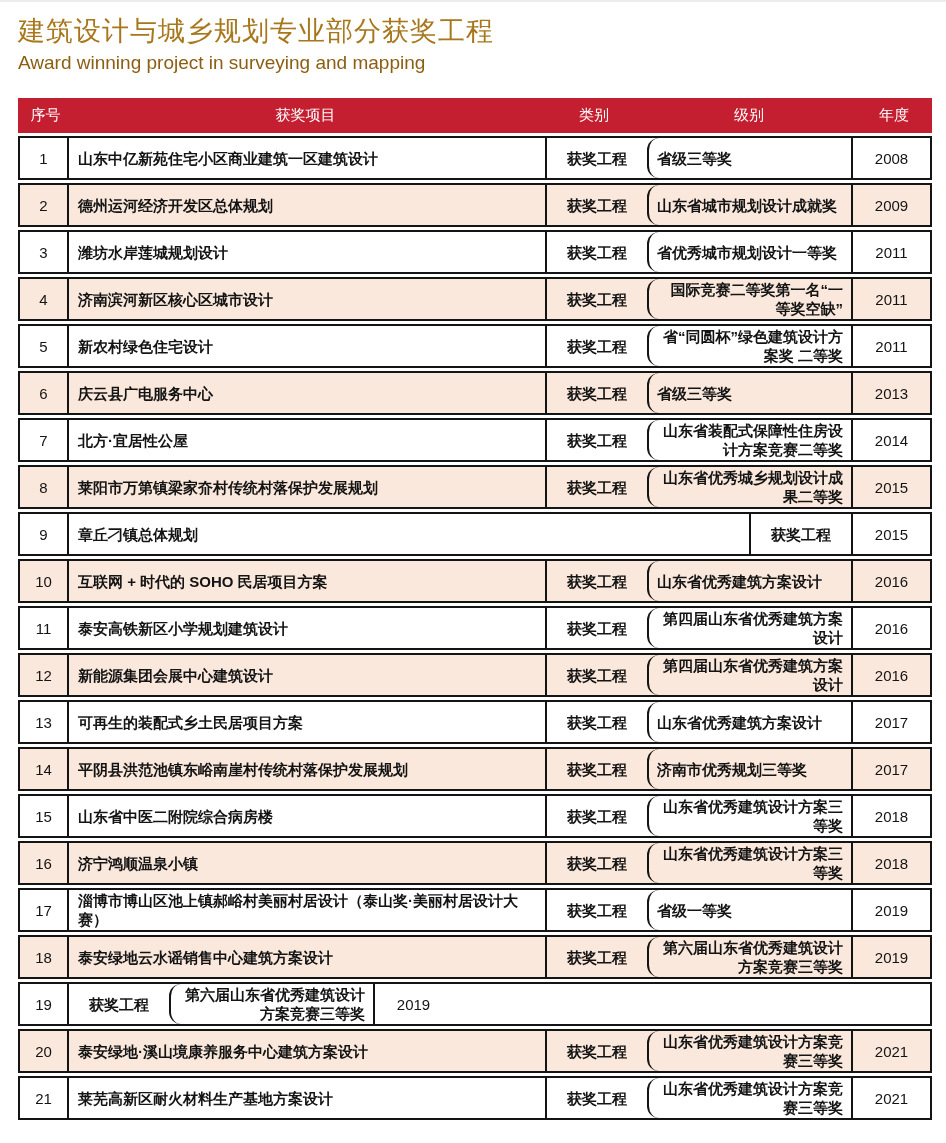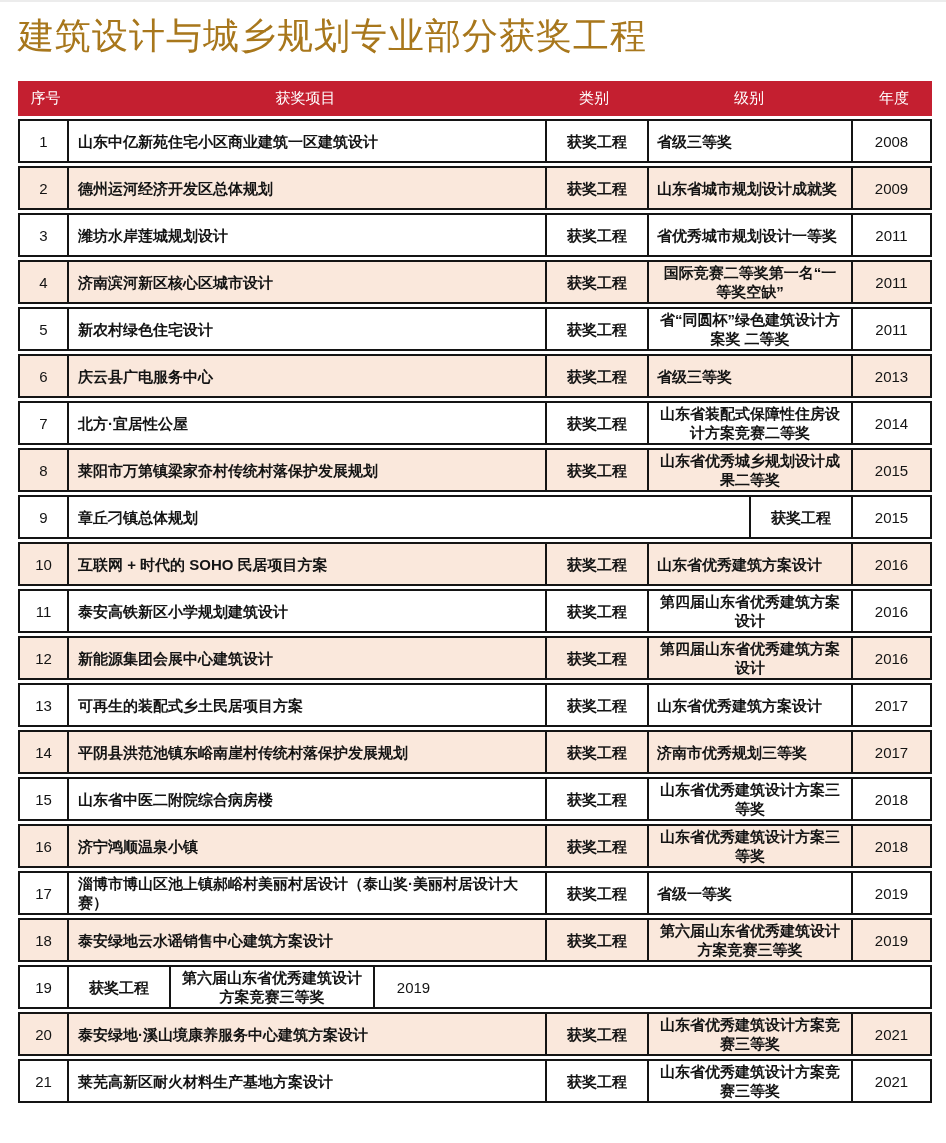--- a/index.html
+++ b/index.html
@@ -20,21 +20,21 @@
     color:var(--text);
     position:relative;
     overflow:hidden;
   }
   .top-edge{
     position:absolute;top:0;left:0;width:100%;height:2px;
     background:#ececec;
   }
   .page{padding:16px 16px 0 18px;}
   .page-title{
-    font-size:36px;
+    font-size:27px;
     font-weight:400;
     letter-spacing:1px;
     color:var(--title);
     line-height:1.15;
     font-family:Liberation Serif, serif;
   }
   .page-subtitle{
     font-size:19px;
     font-weight:400;
     color:var(--subtitle);
@@ -66,38 +66,39 @@
     display:flex;align-items:center;
     height:100%;
     font-size:15px;
     line-height:19px;
   }
   .cell + .cell{border-left:2px solid var(--border);}
   
   .c-num{width:47px;justify-content:center;font-weight:400;}
   .c-project{flex:1;padding:2px 9px;font-weight:700;text-align:left;}
   .c-cat{width:102px;justify-content:center;font-weight:700;}
-  .c-level{width:204px;padding:2px 8px;font-weight:700;text-align:center;}
+  .c-level{width:204px;padding:2px 8px;font-weight:700;text-align:right;border-radius:12px;}
   .c-year{width:79px;justify-content:center;font-weight:400;}
   
   .h-num{width:47px;}
   .h-project{flex:1;}
   .h-cat{width:104px;}
   .h-level{width:206px;}
   .h-year{width:84px;}
 </style>
 </head>
 <body>
 
 <div class="top-edge"></div>
 
 <div class="page">
 
   <h1 class="page-title">建筑设计与城乡规划专业部分获奖工程</h1>
 
+  <h2 class="page-subtitle">Award winning project in surveying and mapping</h2>
 
   <div class="award-table">
 
     <div class="thead">
       <div class="th h-num">序号</div>
       <div class="th h-project">获奖项目</div>
       <div class="th h-cat">类别</div>
       <div class="th h-level">级别</div>
       <div class="th h-year">年度</div>
     </div>

